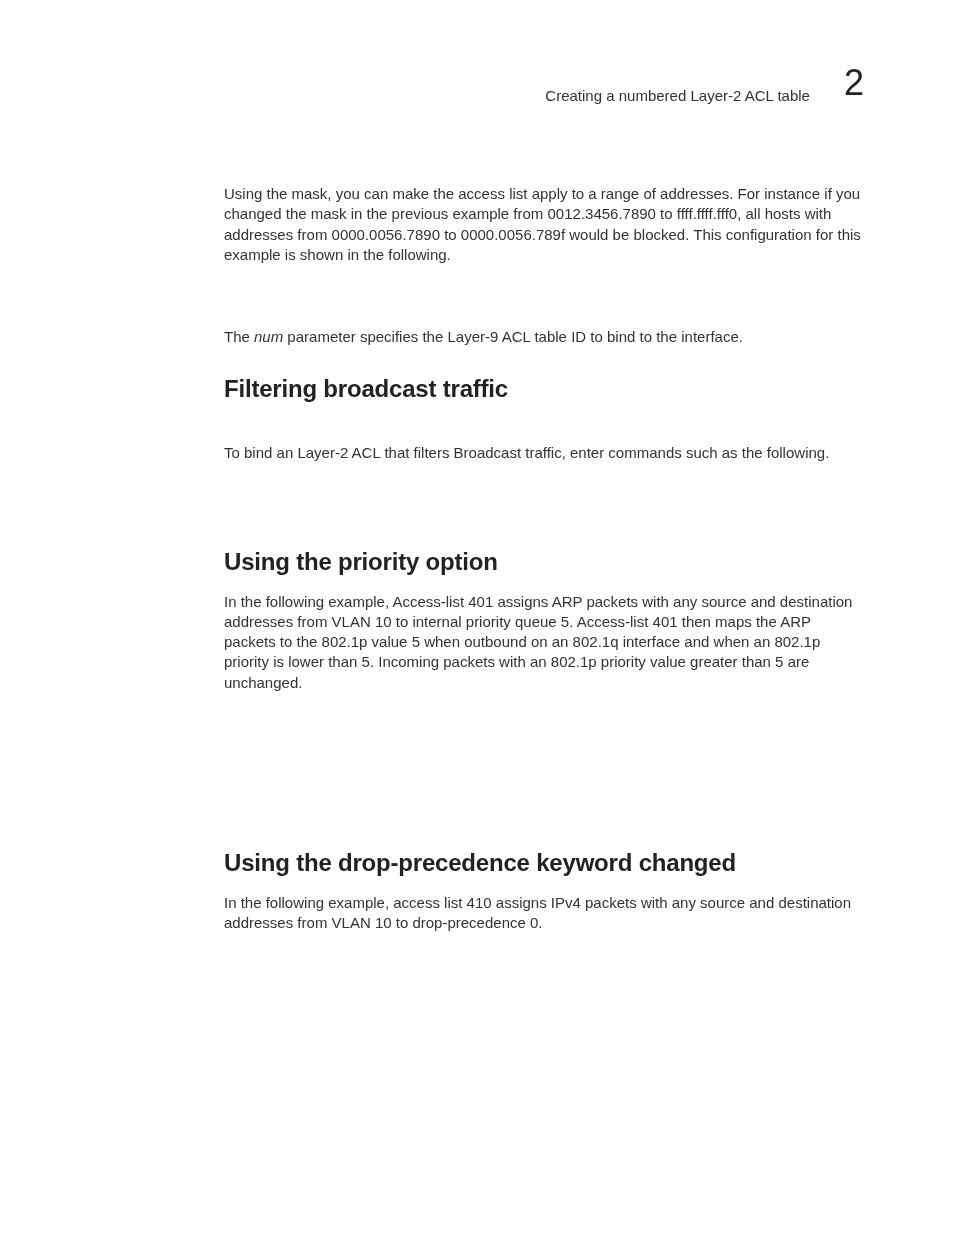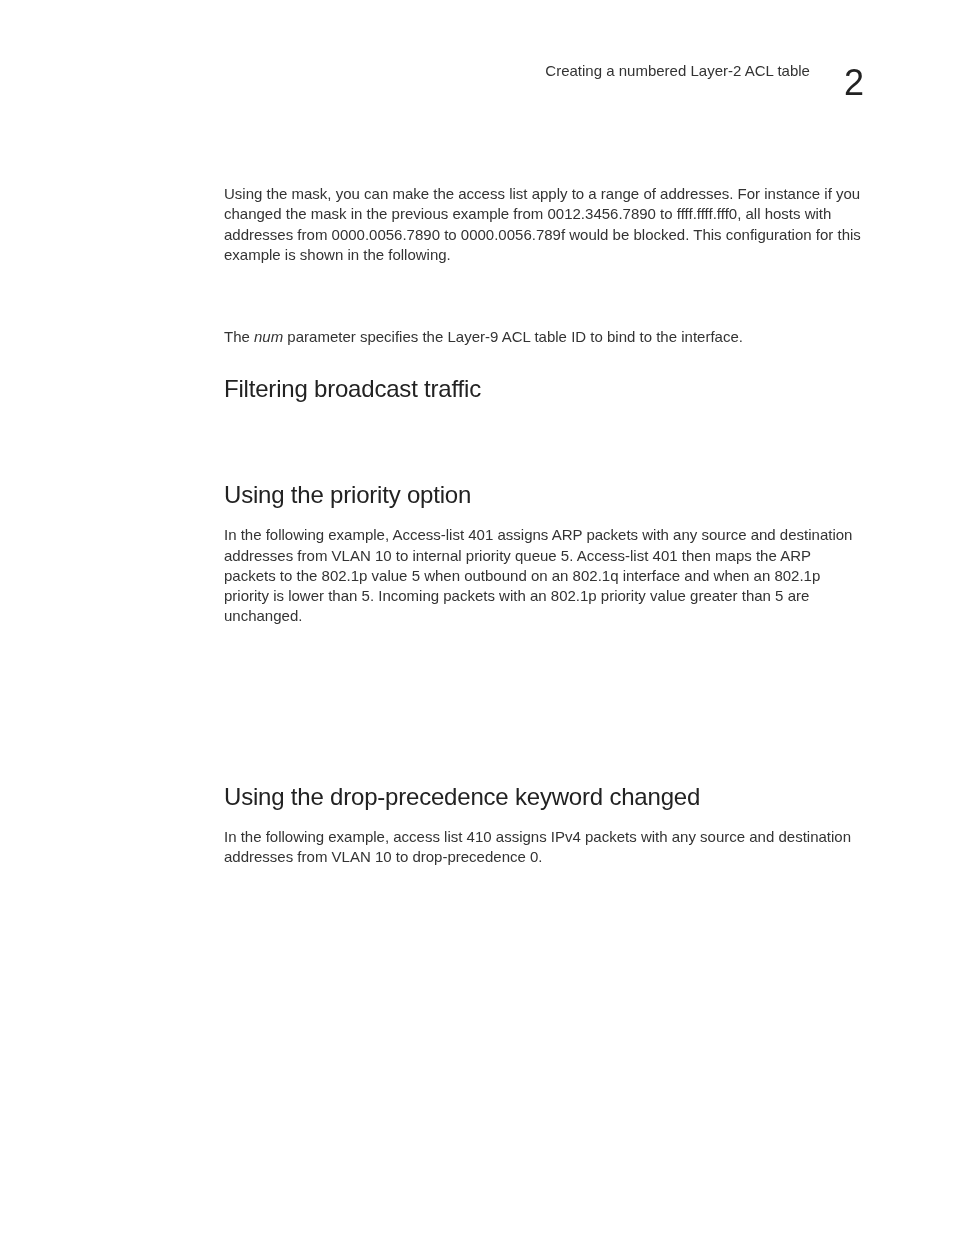--- a/index.html
+++ b/index.html
@@ -12,21 +12,21 @@
     width: 954px;
     height: 1235px;
     position: relative;
   }
   .page {
     padding: 62px 90px 60px 224px;
   }
   .running-head {
     display: flex;
     justify-content: flex-end;
-    align-items: flex-start;
+    align-items: flex-end;
     gap: 34px;
     margin-bottom: 80px;
   }
   .running-title {
     font-size: 15px;
     color: #333333;
   }
   .chapter-number {
     font-size: 36px;
     font-weight: 400;
@@ -43,21 +43,21 @@
     margin-top: 62px;
   }
   .body-para.spaced-top-tight {
     margin-top: 40px;
   }
   em.param {
     font-style: italic;
   }
   h2.section-heading {
     font-family: Arial, Helvetica, sans-serif;
-    font-weight: 400;
+    font-weight: 700;
     font-size: 24px;
     color: #222222;
     margin: 28px 0 14px 0;
     letter-spacing: -0.2px;
   }
   .gap-large { height: 36px; }
 </style>
 </head>
 <body>
 
@@ -68,20 +68,21 @@
     <span class="chapter-number">2</span>
   </div>
 
   <p class="body-para">Using the mask, you can make the access list apply to a range of addresses. For instance if you changed the mask in the previous example from 0012.3456.7890 to ffff.ffff.fff0, all hosts with addresses from 0000.0056.7890 to 0000.0056.789f would be blocked. This configuration for this example is shown in the following.</p>
 
   <p class="body-para spaced-top">
     <span>The </span><em class="param">num</em><span> parameter specifies the Layer-9 ACL table ID to bind to the interface.</span>
   </p>
 
   <h2 class="section-heading">Filtering broadcast traffic</h2>
+  <p class="body-para spaced-top-tight">To bind an Layer-2 ACL that filters Broadcast traffic, enter commands such as the following.</p>
 
   <div class="gap-large"></div>
 
   <h2 class="section-heading">Using the priority option</h2>
   <p class="body-para">In the following example, Access-list 401 assigns ARP packets with any source and destination addresses from VLAN 10 to internal priority queue 5. Access-list 401 then maps the ARP packets to the 802.1p value 5 when outbound on an 802.1q interface and when an 802.1p priority is lower than 5. Incoming packets with an 802.1p priority value greater than 5 are unchanged.</p>
 
   <div class="gap-large"></div>
 
 
   <div class="gap-large"></div>

